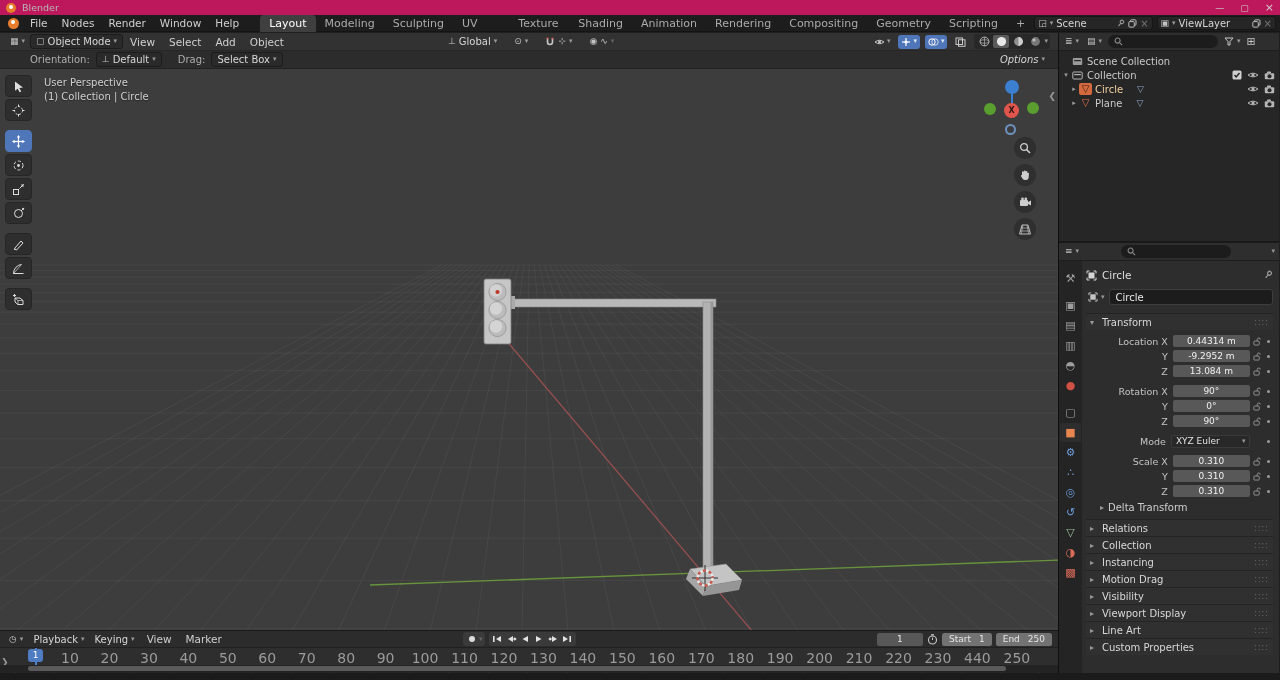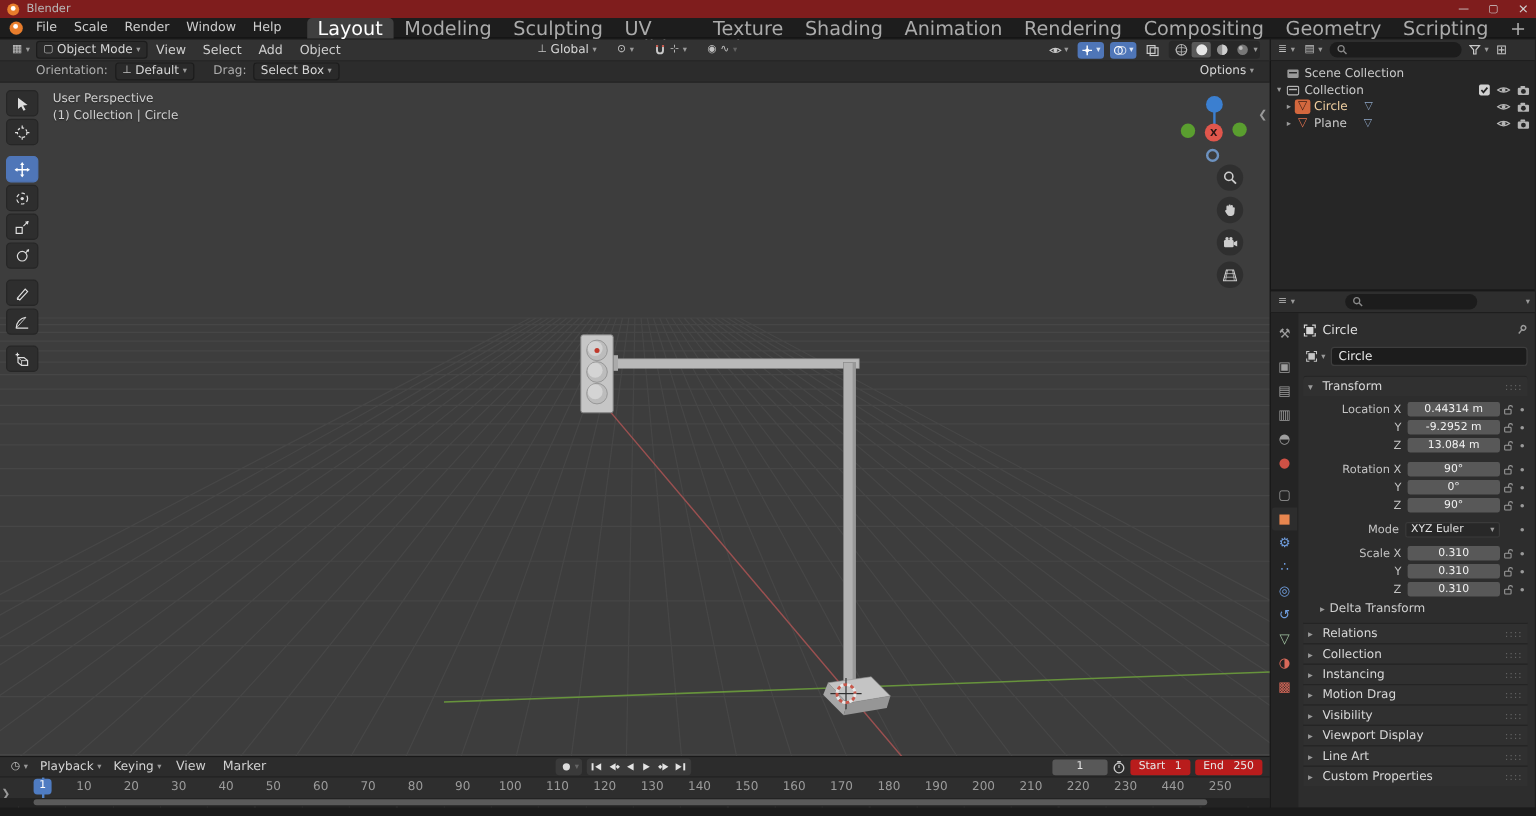--- a/index.html
+++ b/index.html
@@ -1,30 +1,30 @@
 <!DOCTYPE html>
 <html><head>
 <meta charset="utf-8">
 <style>
   * { margin:0; padding:0; box-sizing:border-box; user-select:none; cursor:default; }
   html,body { width:1280px; height:680px; background:#111; overflow:hidden; }
   body { font-family:"DejaVu Sans","Liberation Sans",sans-serif; font-size:11px; color:#c8c8c8; }
   #app { position:relative; width:1280px; height:680px; background:#1f1f1f; }
 
   
-  .titlebar { height:15px; background:#7f1d1d; display:flex; align-items:center; padding:0 6px; font-size:9.5px; color:#b8b8b8; }
+  .titlebar { height:15px; background:#be185d; display:flex; align-items:center; padding:0 6px; font-size:9.5px; color:#b8b8b8; }
   .blender-logo { width:10px; height:10px; border-radius:50%; background:#e87d2c; position:relative; margin-right:6px; flex:0 0 auto; }
   .blender-logo::after { content:""; position:absolute; left:2.5px; top:2.5px; width:4px; height:4px; border-radius:50%; background:#fff; }
   .win-controls { margin-left:auto; display:flex; gap:16px; font-size:9px; color:#cfcfcf; align-items:center; }
 
   
   .topbar { height:17px; background:#1d1d1d; display:flex; align-items:center; padding:0 4px; border-bottom:1px solid #141414; }
   .menu-item { padding:0 7px; font-size:10.5px; color:#cfcfcf; line-height:16px; border-radius:3px; }
   .ws-tabs { display:flex; margin-left:14px; align-items:stretch; height:17px; }
-  .ws-tab { padding:1px 9px 0; font-size:16px; color:#ababab; line-height:16px; }
+  .ws-tab { padding:1px 9px 0; font-size:11px; color:#ababab; line-height:16px; }
   .ws-tab.active { background:#3f3f3f; color:#fff; border-radius:4px 4px 0 0; }
   .topbar-right { margin-left:auto; display:flex; align-items:center; gap:4px; }
   .id-block { display:flex; align-items:center; background:#262626; border:1px solid #161616; border-radius:3px; height:14px; padding:0 3px; gap:3px; font-size:10px; color:#d5d5d5; }
   .glyph-ic { font-size:9px; color:#c2c2c2; line-height:1; }
   .dd { font-size:7px; color:#9a9a9a; line-height:1; }
   .dim { opacity:.45; }
 
   
   .main { position:absolute; top:33px; left:0; right:0; bottom:7px; display:flex; }
   .left-col { width:1059px; border-right:1px solid #101010; display:flex; flex-direction:column; }
@@ -36,21 +36,21 @@
   .vp-center { position:absolute; left:443px; display:flex; align-items:center; gap:7px; }
   .vp-right { position:absolute; right:8px; display:flex; align-items:center; gap:5px; }
   .tgl { display:flex; align-items:center; gap:2px; padding:0 3px; height:14px; border-radius:3px; }
   .tgl.on { background:#4f76b8; }
   .shade-grp { display:flex; align-items:center; background:#282828; border-radius:3px; height:15px; padding:0 2px; gap:1px; }
   .shade-btn { width:16px; height:13px; display:flex; align-items:center; justify-content:center; border-radius:2px; }
   .shade-btn.on { background:#5a5a5a; }
 
   .tool-settings { height:18px; background:#2c2c2c; display:flex; align-items:center; padding:0 8px; gap:6px; position:relative; border-bottom:1px solid #222; }
   .ts-label { font-size:10px; color:#aeaeae; }
-  .ts-right { position:absolute; right:8px; }
+  .ts-right { position:absolute; right:8px;font-style:italic; }
 
   
   .viewport { flex:1; position:relative; background:#3d3d3d; overflow:hidden; }
   .vp-overlay-text { position:absolute; left:44px; top:7px; font-size:10px; color:#d0d0d0; line-height:14px; text-shadow:0 1px 1px rgba(0,0,0,.4); }
   .toolbar { position:absolute; left:5px; top:6px; display:flex; flex-direction:column; gap:2px; }
   .tool-btn { width:27px; height:22px; background:#2e2e2e; border:1px solid #262626; border-radius:4px; display:flex; align-items:center; justify-content:center; }
   .tool-btn.active { background:#4f76b8; border-color:#4f76b8; }
   .tool-gap { height:5px; }
   .gizmo { position:absolute; right:18px; top:8px; width:56px; height:58px; }
   .gz-ball { position:absolute; border-radius:50%; display:flex; align-items:center; justify-content:center; font-size:8px; font-weight:bold; color:#1d1d1d; }
@@ -93,25 +93,25 @@
   .gap4 { height:4px; }
   .sub-row { display:flex; align-items:center; height:16px; font-size:10px; color:#cfcfcf; padding-left:14px; }
 
   
   .timeline { height:43px; background:#2b2b2b; border-top:1px solid #191919; position:relative; }
   .tl-header { height:17px; background:#2c2c2c; display:flex; align-items:center; padding:0 4px; position:relative; border-bottom:1px solid #202020; }
   .transport { position:absolute; left:463px; display:flex; align-items:center; gap:4px; }
   .tr-grp { display:flex; align-items:center; background:#3a3a3a; border-radius:3px; padding:1px 2px; gap:1px; }
   .tr-btn { width:13px; height:12px; display:flex; align-items:center; justify-content:center; }
   .tl-fields { position:absolute; right:6px; display:flex; align-items:center; gap:4px; }
-  .pill { background:#b91c1c; border-radius:2.5px; height:13px; display:flex; align-items:center; font-size:9px; color:#e6e6e6; padding:0 7px; gap:8px; }
+  .pill { background:#737373; border-radius:2.5px; height:13px; display:flex; align-items:center; font-size:9px; color:#e6e6e6; padding:0 7px; gap:8px; }
   .pill.cur { background:#585858; width:46px; justify-content:center; }
   .ruler { position:absolute; top:17px; left:0; right:0; height:18px; background:#2e2e2e; }
   .ticks { position:absolute; left:55px; top:2px; width:977px; display:flex; justify-content:space-between; }
-  .ticks span { width:30px; text-align:center; font-size:10px; color:#9b9b9b; }
+  .ticks span { width:30px; text-align:center; font-size:14px; color:#9b9b9b; }
   .playhead { position:absolute; left:35px; top:17px; width:1.5px; height:19px; background:#5283c7; }
   .ph-badge { position:absolute; left:28px; top:18px; width:15px; height:13px; background:#4f7cc2; border-radius:3px; color:#fff; font-size:9px; text-align:center; line-height:13px; }
   .hscroll { position:absolute; bottom:1px; left:0; right:0; height:7px; background:#232323; }
   .hthumb { position:absolute; left:28px; top:1px; width:978px; height:5px; background:#5a5a5a; border-radius:2.5px; }
 
   .statusbar { position:absolute; bottom:0; left:0; width:1280px; height:7px; background:#1b1b1b; }
   svg { display:block; }
 </style>
 </head>
 <body>
@@ -124,21 +124,21 @@
     <span class="win-controls">
       <span>—</span>
       <span>▢</span>
       <span style="font-size:11px;">×</span>
     </span>
   </div>
 
   <div class="topbar">
     <span class="blender-logo" style="width:11px;height:11px;margin:0 4px;"></span>
     <span class="menu-item">File</span>
-    <span class="menu-item">Scale</span>
+    <span class="menu-item">Nodes</span>
     <span class="menu-item">Render</span>
     <span class="menu-item">Window</span>
     <span class="menu-item">Help</span>
     <span class="ws-tabs">
       <span class="ws-tab active">Layout</span>
       <span class="ws-tab">Modeling</span>
       <span class="ws-tab">Sculpting</span>
       <span class="ws-tab">UV Editing</span>
       <span class="ws-tab">Texture Paint</span>
       <span class="ws-tab">Shading</span>

